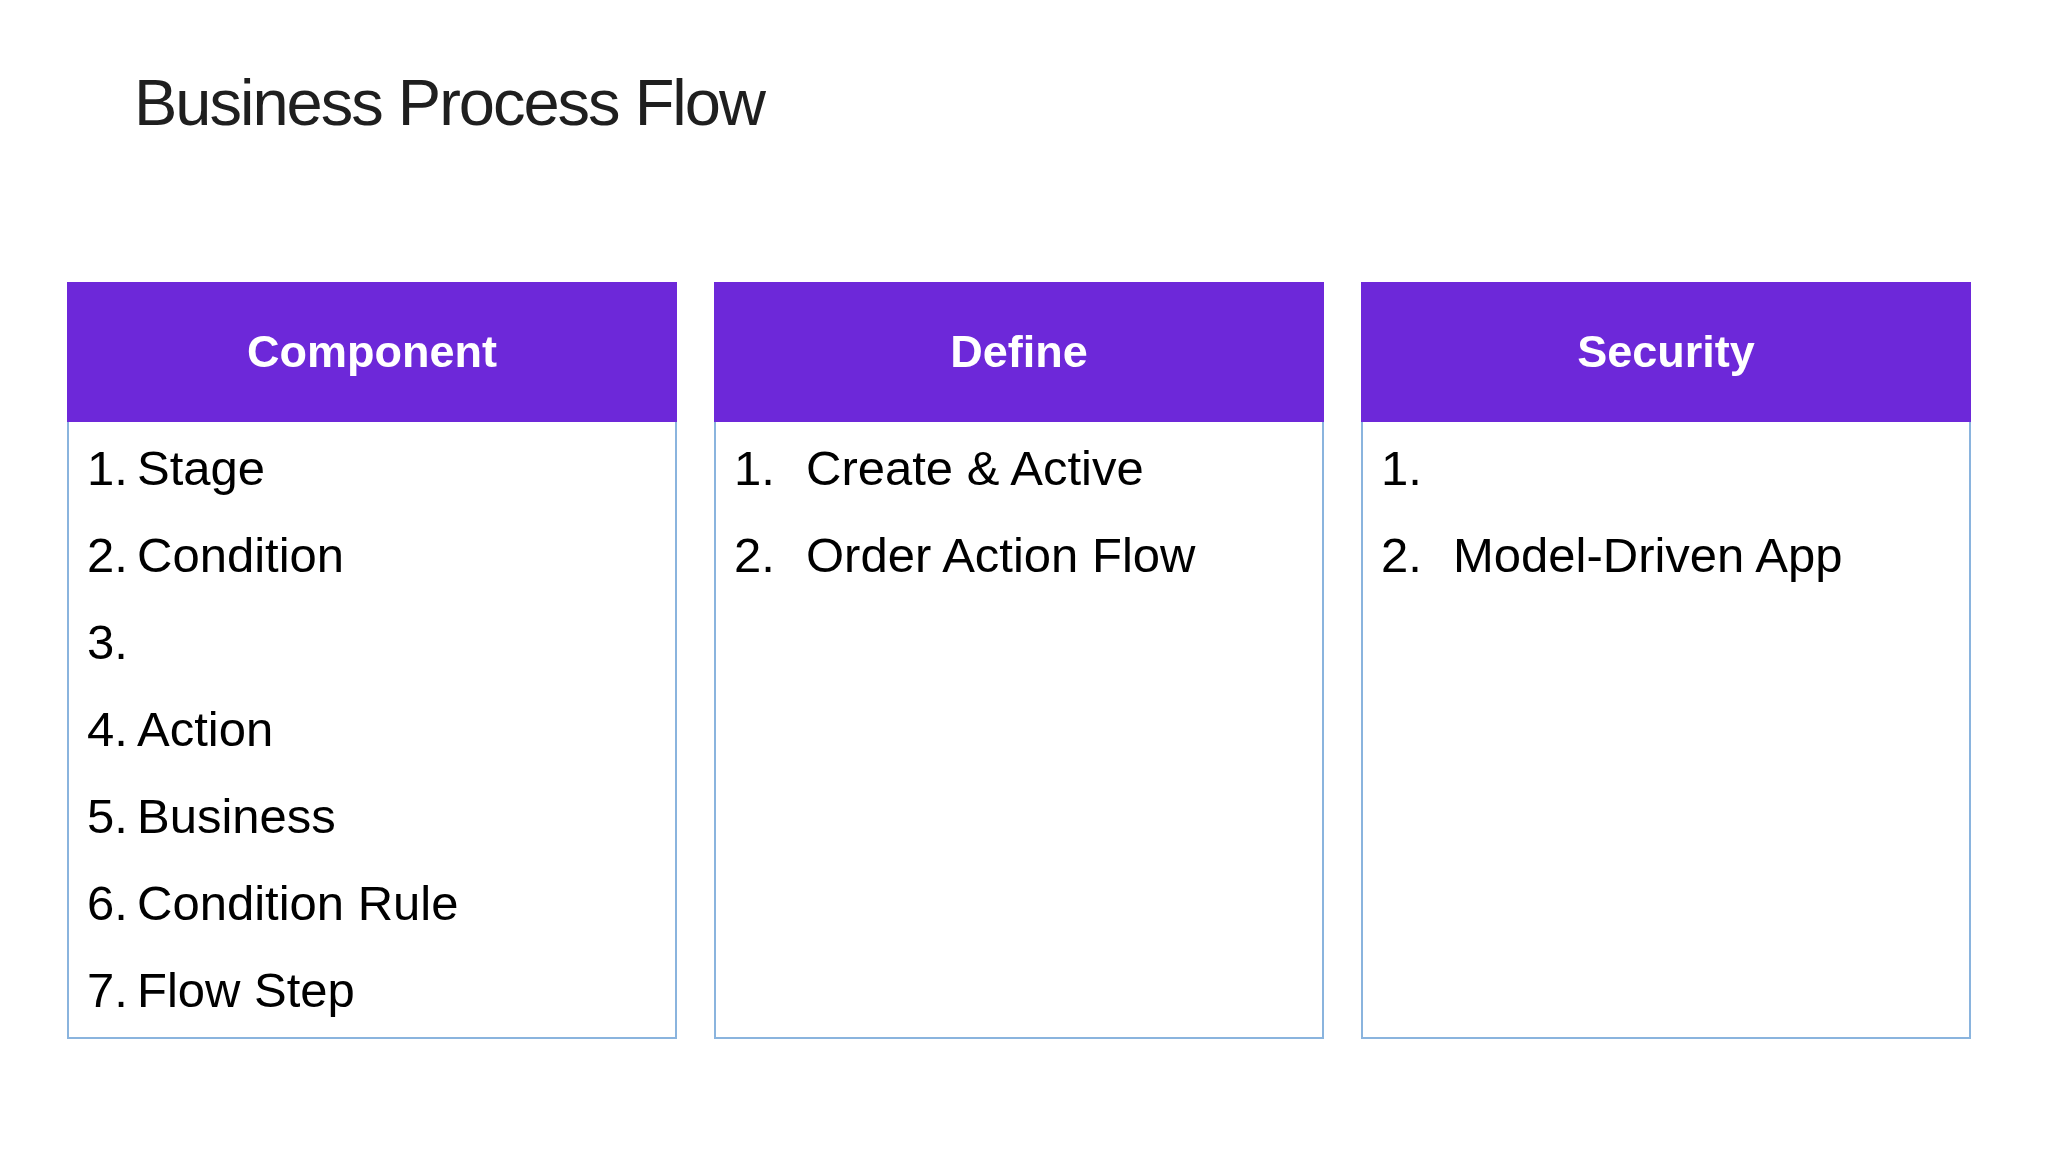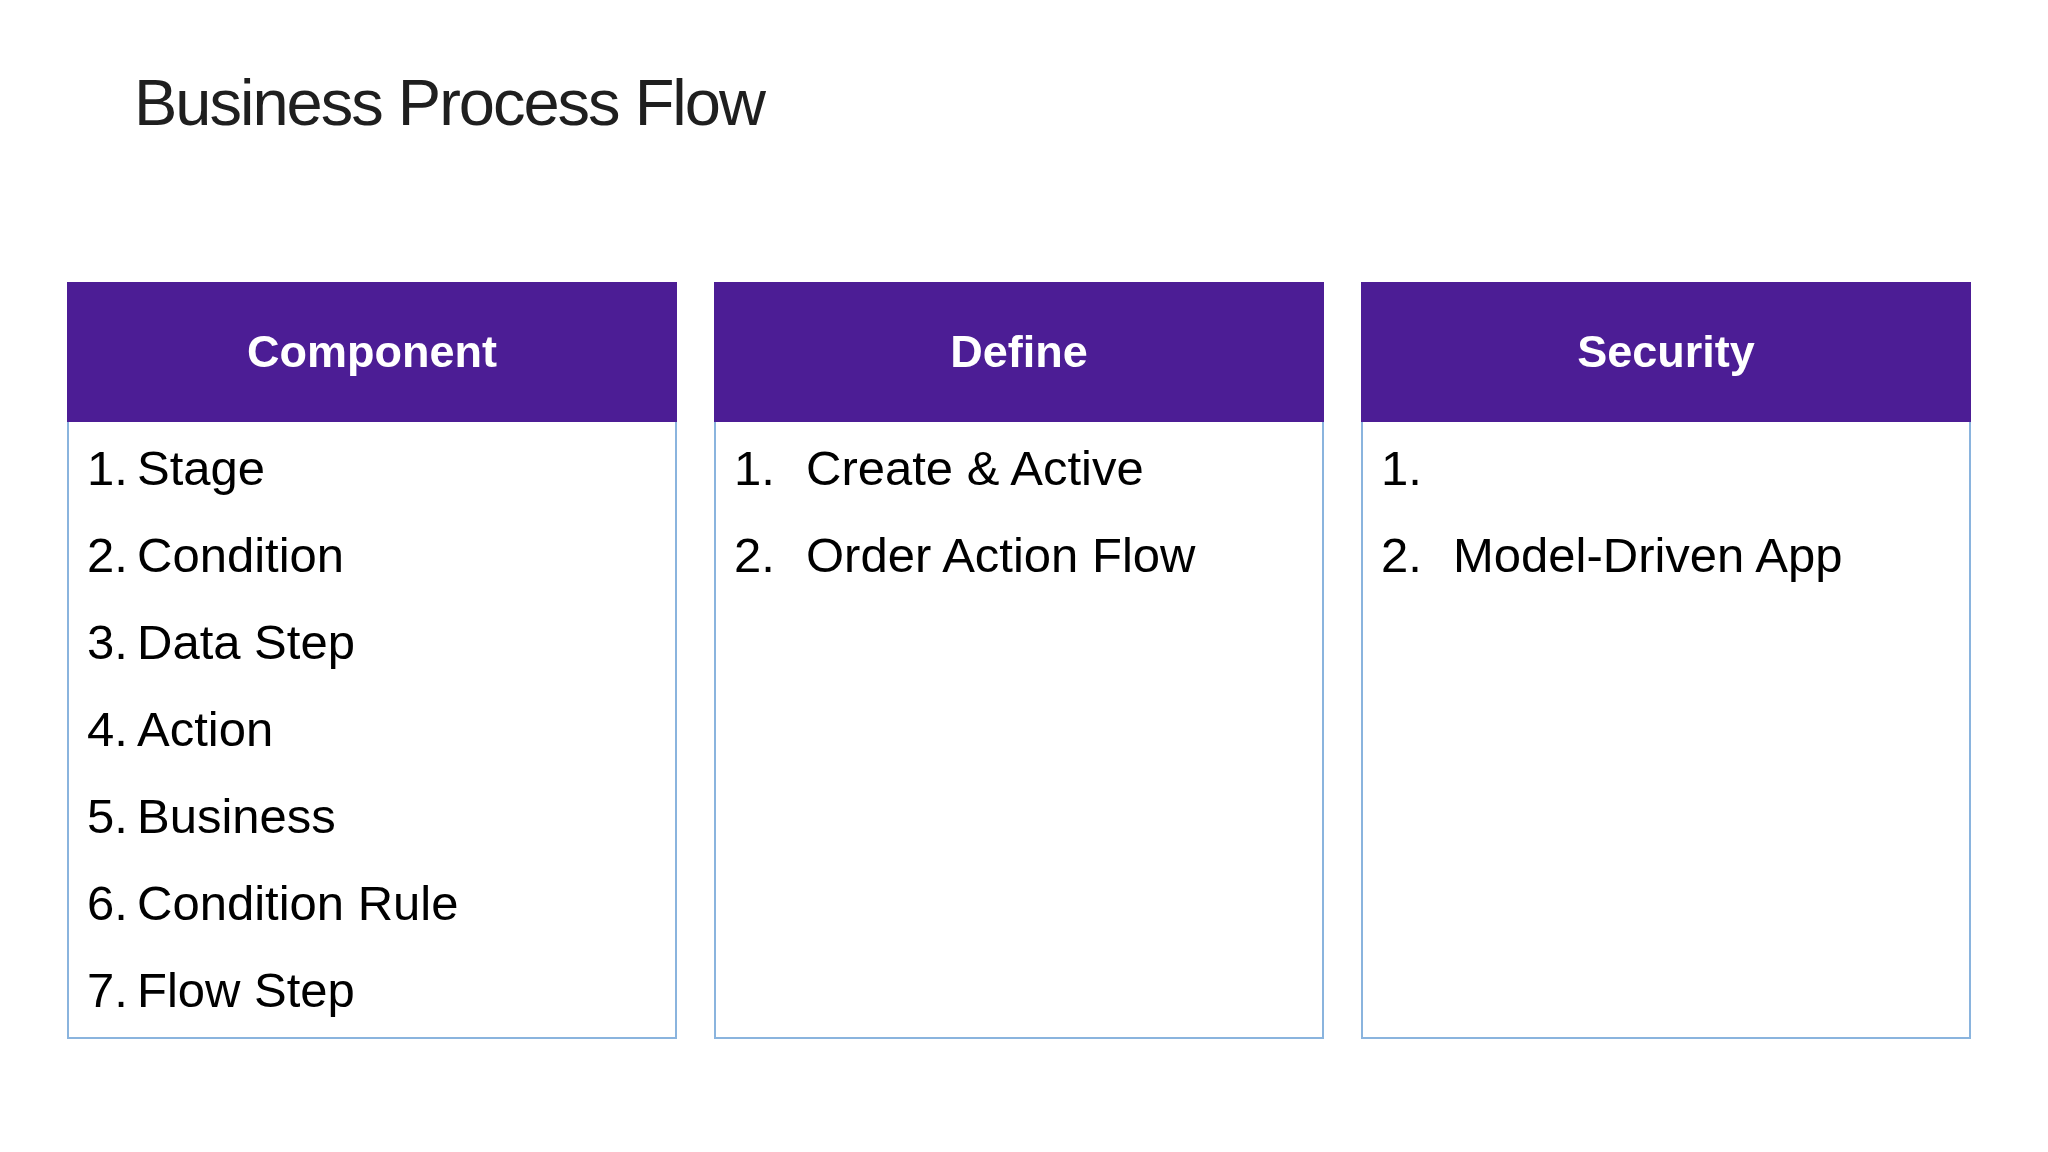--- a/index.html
+++ b/index.html
@@ -31,21 +31,21 @@
   }
   .card {
     width:610px;
     height:757px;
     background:#ffffff;
     border:2px solid #8ab4de;
   }
   .card-header {
     height:140px;
     margin:-2px -2px 0 -2px;
-    background:#4c1d95;
+    background:#6d28d9;
     color:#ffffff;
     font-size:45px;
     font-weight:700;
     display:flex;
     align-items:center;
     justify-content:center;
     white-space:nowrap;
   }
   .card-list {
     padding-top:2px;
@@ -82,21 +82,20 @@
         <div class="list-item">
           <span class="marker">1.</span>
           <span class="label">Stage</span>
         </div>
         <div class="list-item">
           <span class="marker">2.</span>
           <span class="label">Condition</span>
         </div>
         <div class="list-item">
           <span class="marker">3.</span>
-          <span class="label">Data Step</span>
         </div>
         <div class="list-item">
           <span class="marker">4.</span>
           <span class="label">Action</span>
         </div>
         <div class="list-item">
           <span class="marker">5.</span>
           <span class="label">Business</span>
         </div>
         <div class="list-item">

